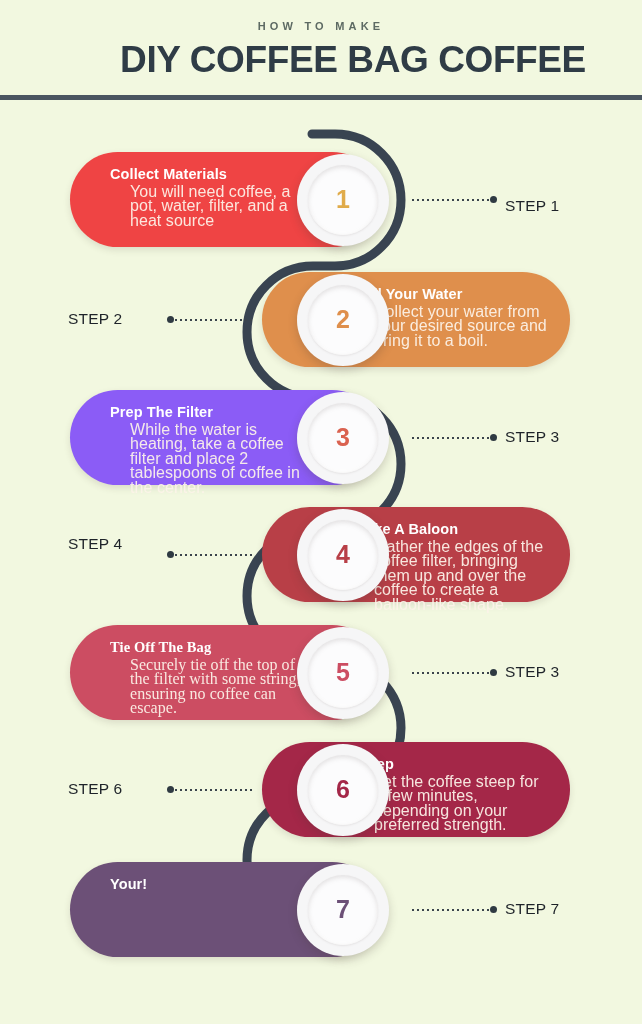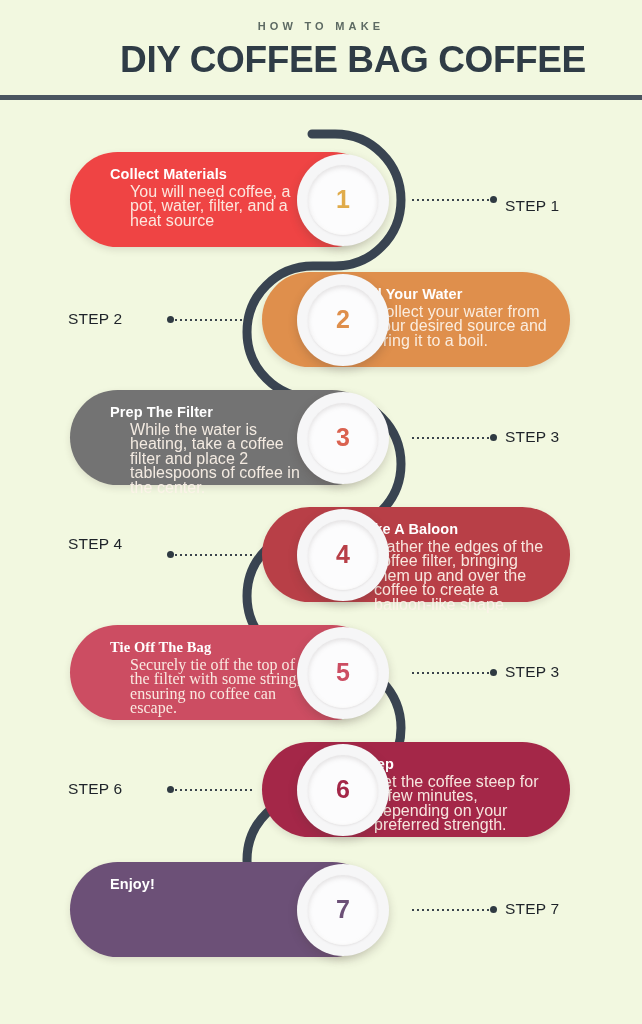--- a/index.html
+++ b/index.html
@@ -144,21 +144,21 @@
           <div class="ring"></div>
           <div class="num" style="color: rgb(223, 143, 76);">2</div>
         </div>
         <div class="dots" style="top: 46.5px; left: 170px; width: 82px;">
           <div class="line"></div>
           <div class="cap" style="left: -3px;"></div>
         </div>
         <div class="steplabel" style="top: 37.5px; left: 68px;">STEP 2</div>
       </div>
       <div class="step" style="top: 390px;">
-        <div class="card left" style="top: 0px; background: #737373;">
+        <div class="card left" style="top: 0px; background: #8b5cf6;">
           <div class="card-text">
             <div class="card-title">Prep The Filter</div>
             <div class="card-desc">While the water is heating, take a coffee filter and place 2 tablespoons of coffee in the center.</div>
           </div>
         </div>
         <div class="badge" style="top: 1.5px;">
           <div class="ring"></div>
           <div class="num" style="color: rgb(218, 98, 80);">3</div>
         </div>
         <div class="dots" style="top: 46.5px; left: 412px; width: 82px;">
@@ -214,21 +214,21 @@
         </div>
         <div class="dots" style="top: 46.5px; left: 170px; width: 82px;">
           <div class="line"></div>
           <div class="cap" style="left: -3px;"></div>
         </div>
         <div class="steplabel" style="top: 37.5px; left: 68px;">STEP 6</div>
       </div>
       <div class="step" style="top: 862px;">
         <div class="card left" style="top: 0px; background: rgb(108, 80, 119);">
           <div class="card-text">
-            <div class="card-title">Enjoy!</div>
+            <div class="card-title">Your!</div>
           </div>
         </div>
         <div class="badge" style="top: 1.5px;">
           <div class="ring"></div>
           <div class="num" style="color: rgb(108, 80, 119);">7</div>
         </div>
         <div class="dots" style="top: 46.5px; left: 412px; width: 82px;">
           <div class="line"></div>
           <div class="cap" style="right: -3px;"></div>
         </div>

